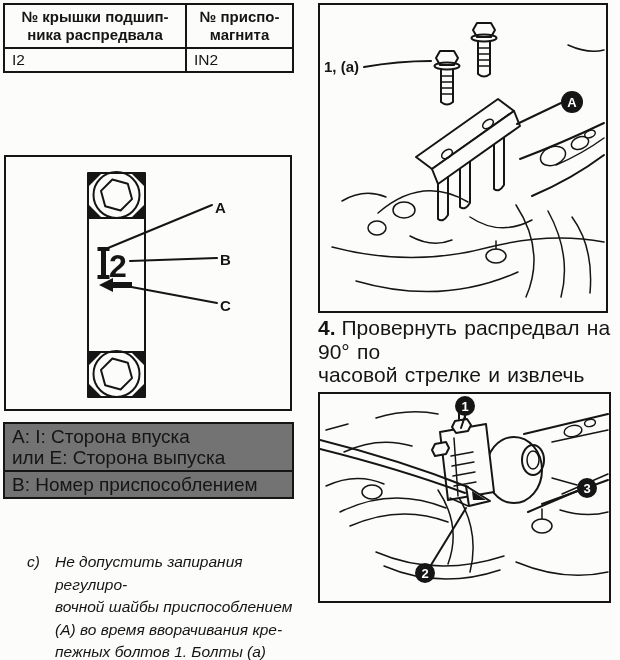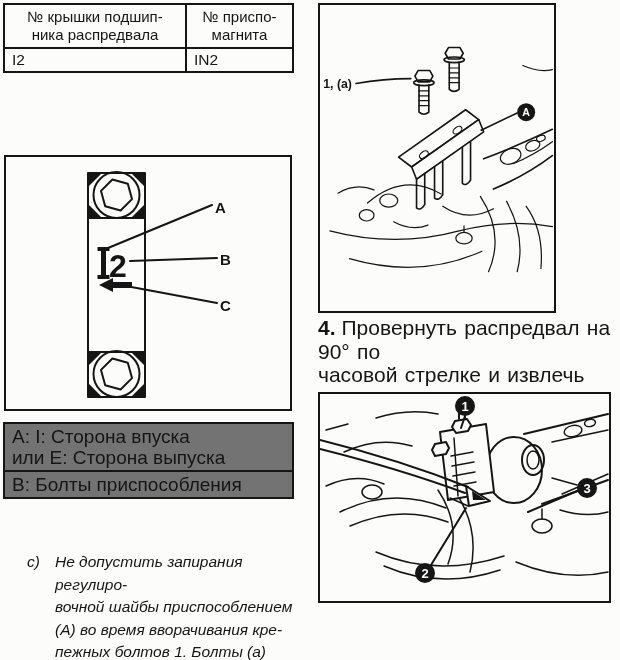--- a/index.html
+++ b/index.html
@@ -4,27 +4,27 @@
 <style>
   *{margin:0;padding:0;box-sizing:border-box}
   html,body{background:#ffffff}
   body{font-family:"Liberation Sans",sans-serif;color:#151515}
   .page{position:relative;width:620px;height:660px;background:#fcfcfa;overflow:hidden}
   .pre{white-space:pre-line}
 
   
   table.spec{position:absolute;left:3px;top:3px;width:291px;border-collapse:collapse;background:#fcfcfa}
   table.spec th,table.spec td{border:2px solid #151515}
-  table.spec th{font-size:15px;line-height:18px;font-weight:normal;text-align:center;padding:3px 8px;white-space:pre-line}
+  table.spec th{font-size:15px;line-height:18px;font-weight:bold;text-align:center;padding:3px 8px;white-space:pre-line}
   table.spec td{font-size:15.5px;padding:2px 12px 2px 7px;height:24px;font-weight:500}
 
   
   .frame{position:absolute;border:2px solid #151515;background:#fcfcfa}
   #cap-frame{left:4px;top:155px;width:288px;height:256px}
-  #fig-top{left:318px;top:3px;width:238px;height:310px}
+  #fig-top{left:318px;top:3px;width:290px;height:310px}
   #fig-bottom{left:318px;top:392px;width:293px;height:211px}
   .frame svg{display:block;width:100%;height:100%}
 
   
   #legend{position:absolute;left:3px;top:424px;width:291px}
   .legend-row{border:2px solid #151515;margin-top:-2px;padding:2px 7px;font-size:19px;line-height:21px;background:#737373}
 
   
   #note{position:absolute;left:27px;top:551px;width:288px;display:flex;font-style:italic;font-size:15.5px;line-height:22.5px}
   #note .marker{flex:none;width:28px}
@@ -101,21 +101,21 @@
         <text class="svg-label" x="209" y="56">A</text>
         <text class="svg-label" x="214" y="108">B</text>
         <text class="svg-label" x="214" y="154">C</text>
       </g>
     </svg>
   </div>
 
   <div id="legend">
     <div class="legend-row pre">A: I: Сторона впуска
 или E: Сторона выпуска</div>
-    <div class="legend-row pre">B: Болты приспособления</div>
+    <div class="legend-row pre">B: Номер приспособлением</div>
   </div>
 
   <div id="note">
     <span class="marker">c)</span>
     <span class="body pre">Не допустить запирания регулиро-
 вочной шайбы приспособлением
 (A) во время вворачивания кре-
 пежных болтов 1. Болты (a) завер-
 нуть с моментом затяжки 8 Н·м.</span>
   </div>

